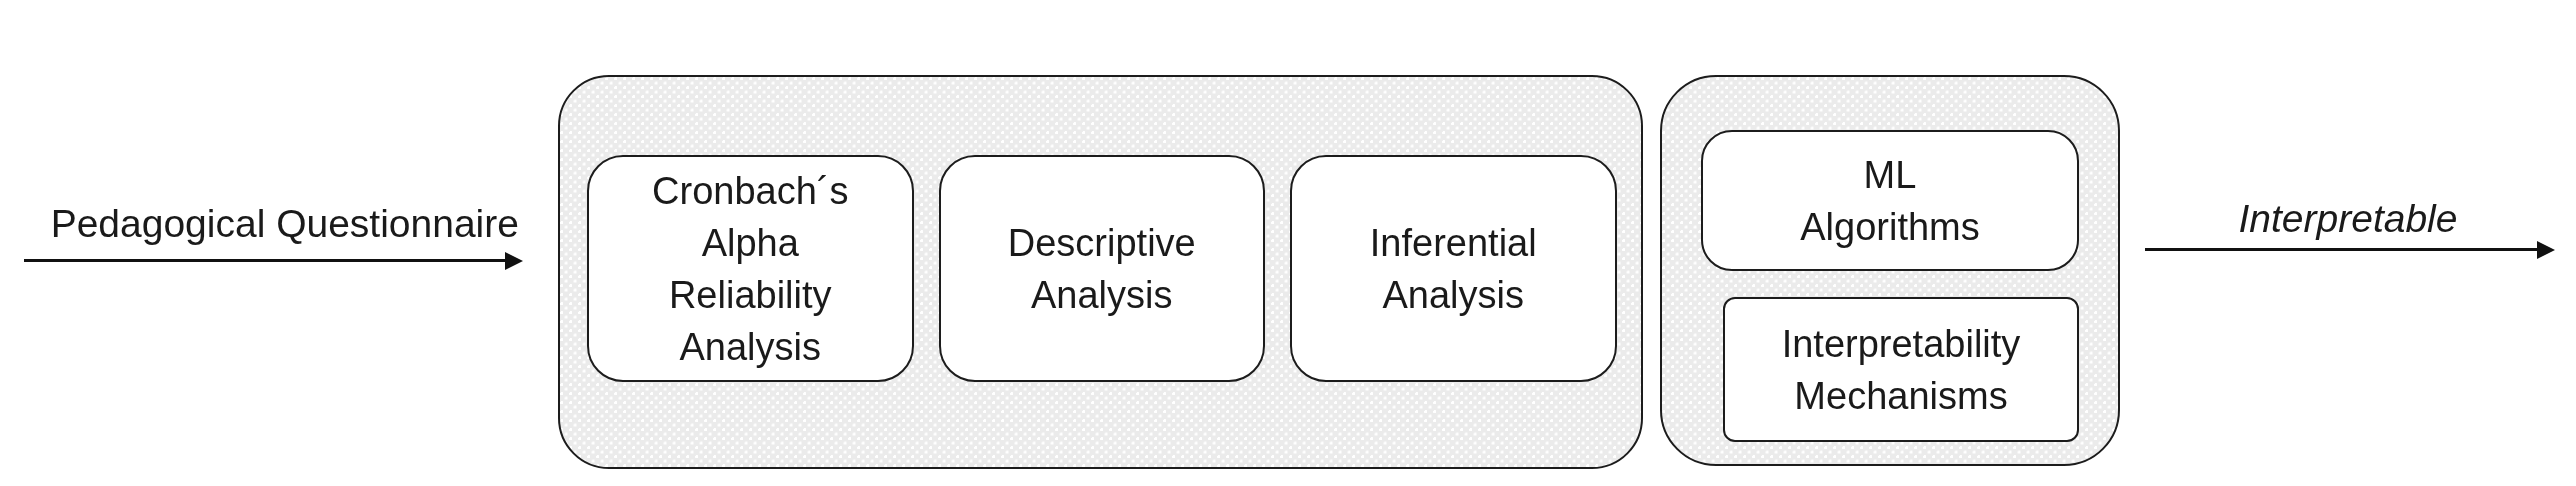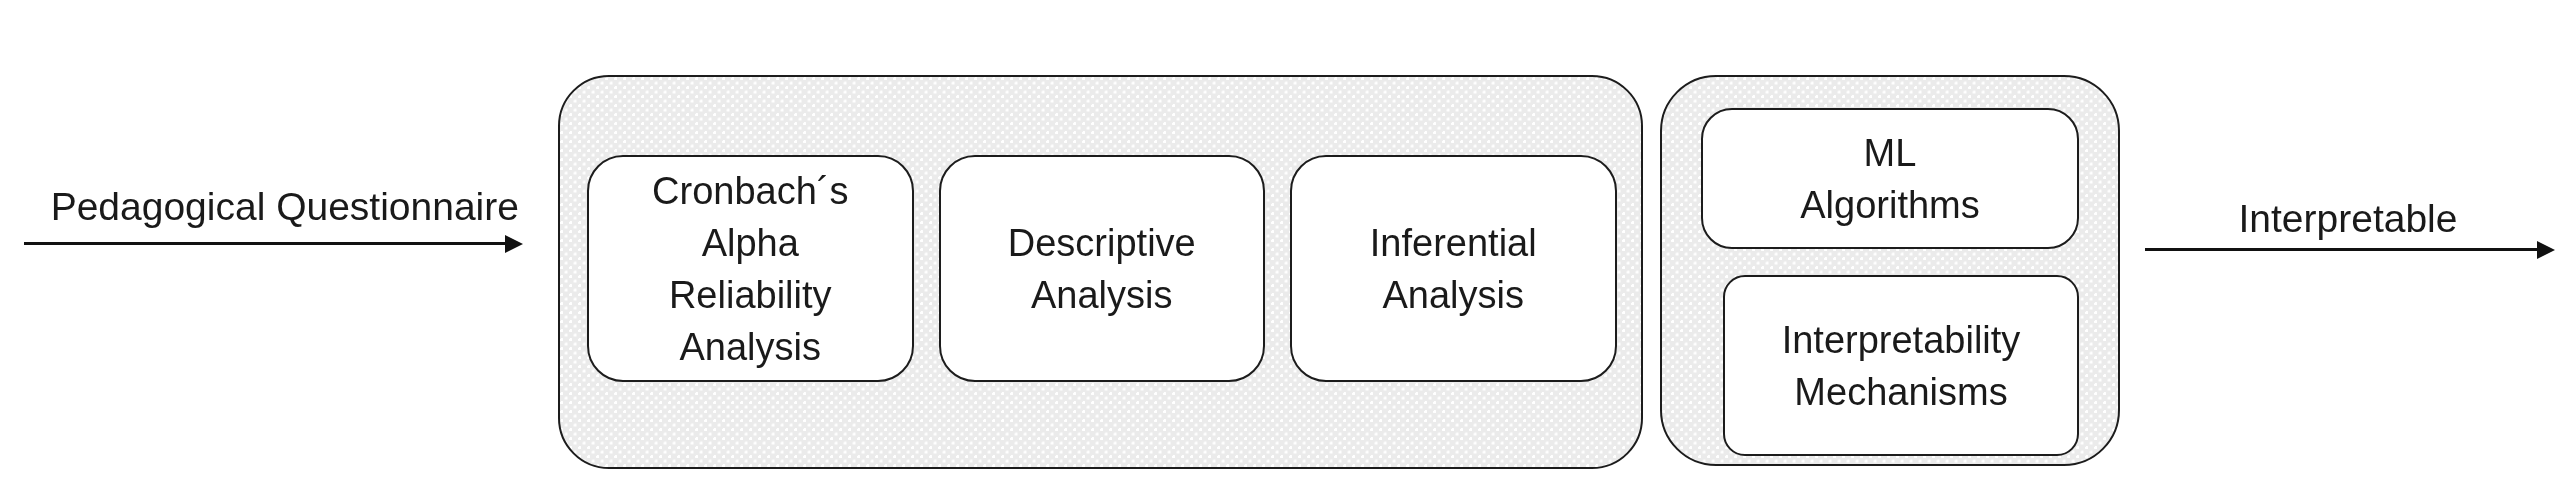--- a/index.html
+++ b/index.html
@@ -41,22 +41,22 @@
     right: -17px;
     top: -7.4px;
     width: 0; height: 0;
     border-left: 18px solid #111111;
     border-top: 9px solid transparent;
     border-bottom: 9px solid transparent;
   }
   .arrow-input { margin: 14px 0 9.8px 21px; width: 482px; }
   .arrow-output { margin: 8.2px 0 7.4px 17px; width: 393px; }
 
-  .label-input  { left: 3.3px;    top: 185px; width: 563px; }
-  .label-output { left: 2128px; top: 197px; width: 440px; }
+  .label-input  { left: 3.3px;    top: 202px; width: 563px; }
+  .label-output { left: 2128px; top: 197px; width: 440px; font-style: italic; }
 
   
   .group-title {
     position: absolute;
     text-align: center;
     font-size: 41px;
     line-height: 44px;
     white-space: nowrap;
   }
   .title-da  { left: 558px;  top: 11.4px; width: 1085px; }
@@ -86,20 +86,21 @@
   }
   .container-cls {
     left: 1660px; top: 75px;
     width: 460px; height: 391px;
     border-radius: 56px;
     display: flex;
     flex-direction: column;
     align-items: stretch;
     padding: 31px 39px 0 39px;
     gap: 26px;
+    justify-content: center;
   }
 
   
   .node {
     box-sizing: border-box;
     background: #ffffff;
     border: 2px solid #1c1c1c;
     display: flex;
     align-items: center;
     justify-content: center;
@@ -107,21 +108,21 @@
     font-size: 38px;
     line-height: 52px;
     white-space: pre-line;
   }
   .node-da {
     flex: 1 1 0;
     height: 227px;
     border-radius: 36px;
   }
   .node-ml     { height: 141px; border-radius: 31px; }
-  .node-interp { height: 181px; border-radius: 22px; margin-left: 22px; }
+  .node-interp { height: 145px; border-radius: 12px; margin-left: 22px; }
 </style>
 </head>
 <body>
 
 <div class="stage">
 
   <div class="flow-label label-input">
     <span class="line">Pedagogical Questionnaire</span>
     <div class="arrow arrow-input">
       <span class="head"></span>

